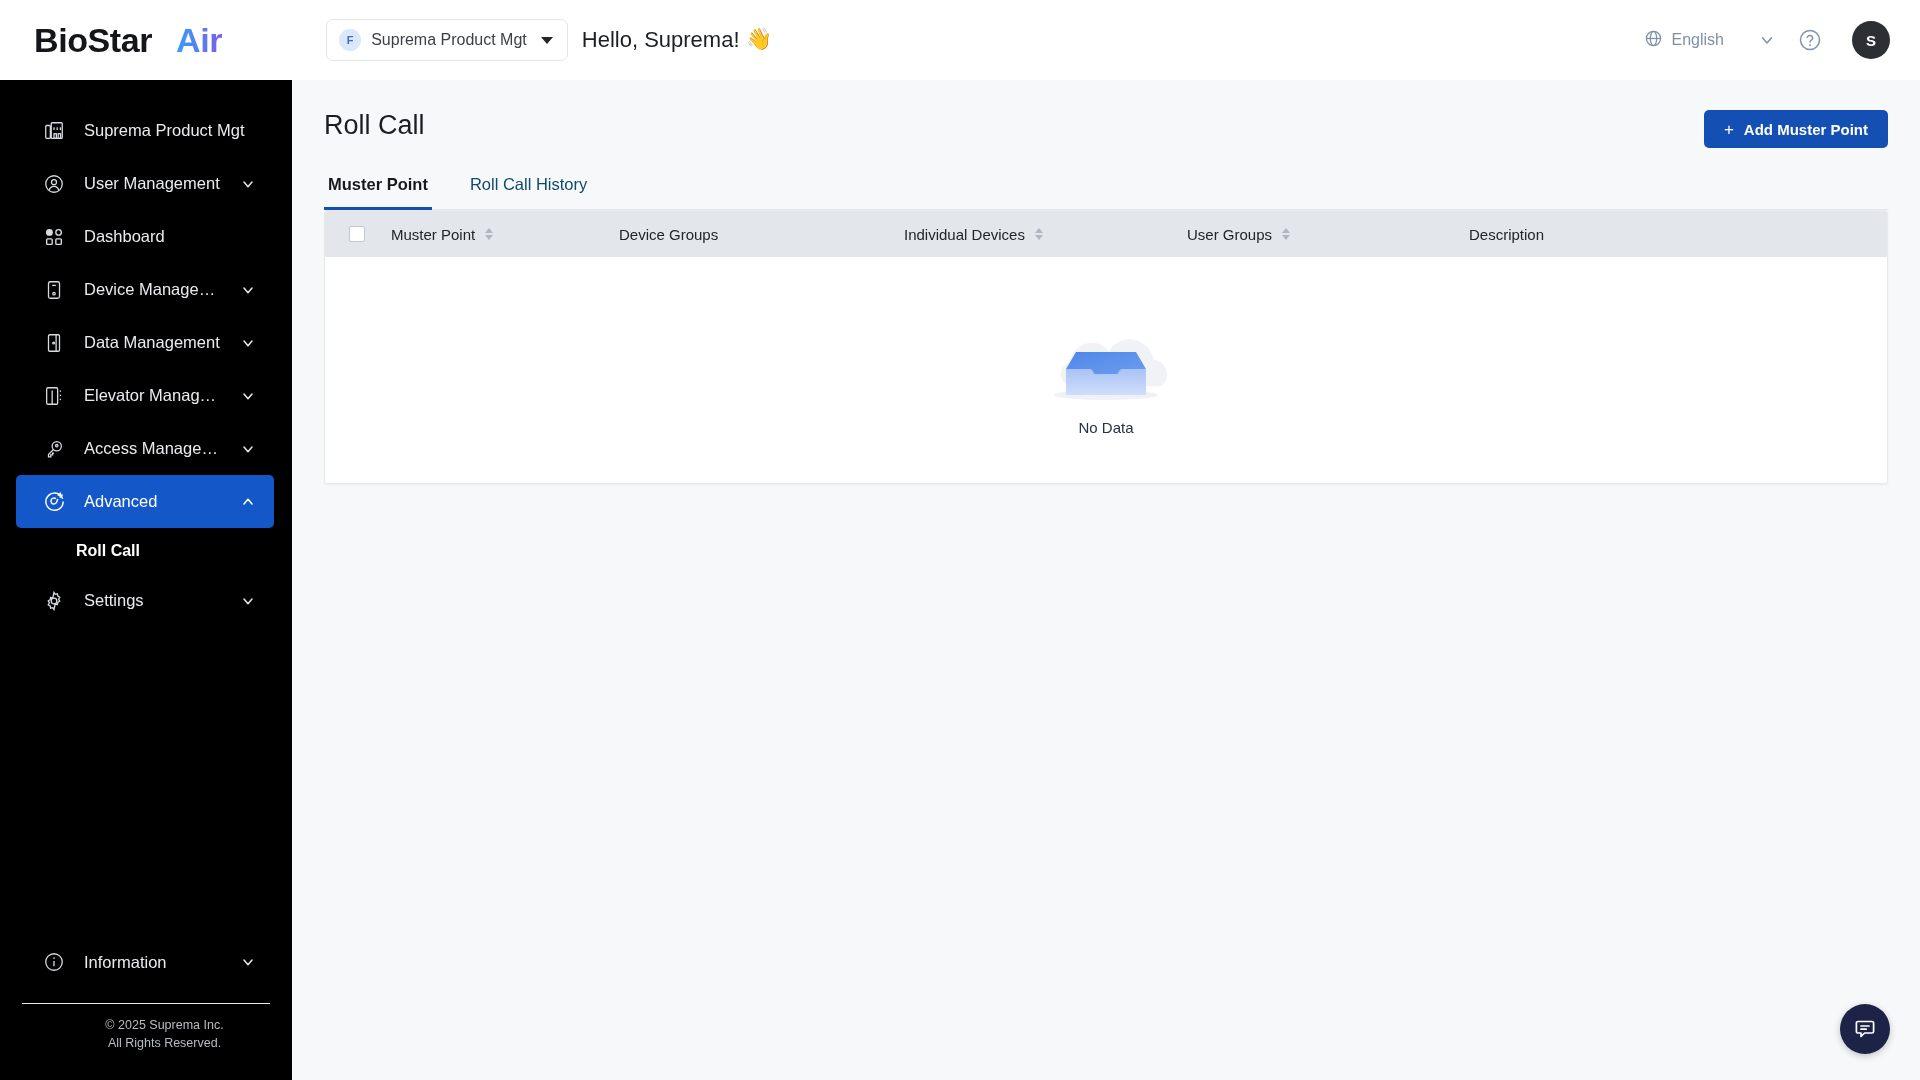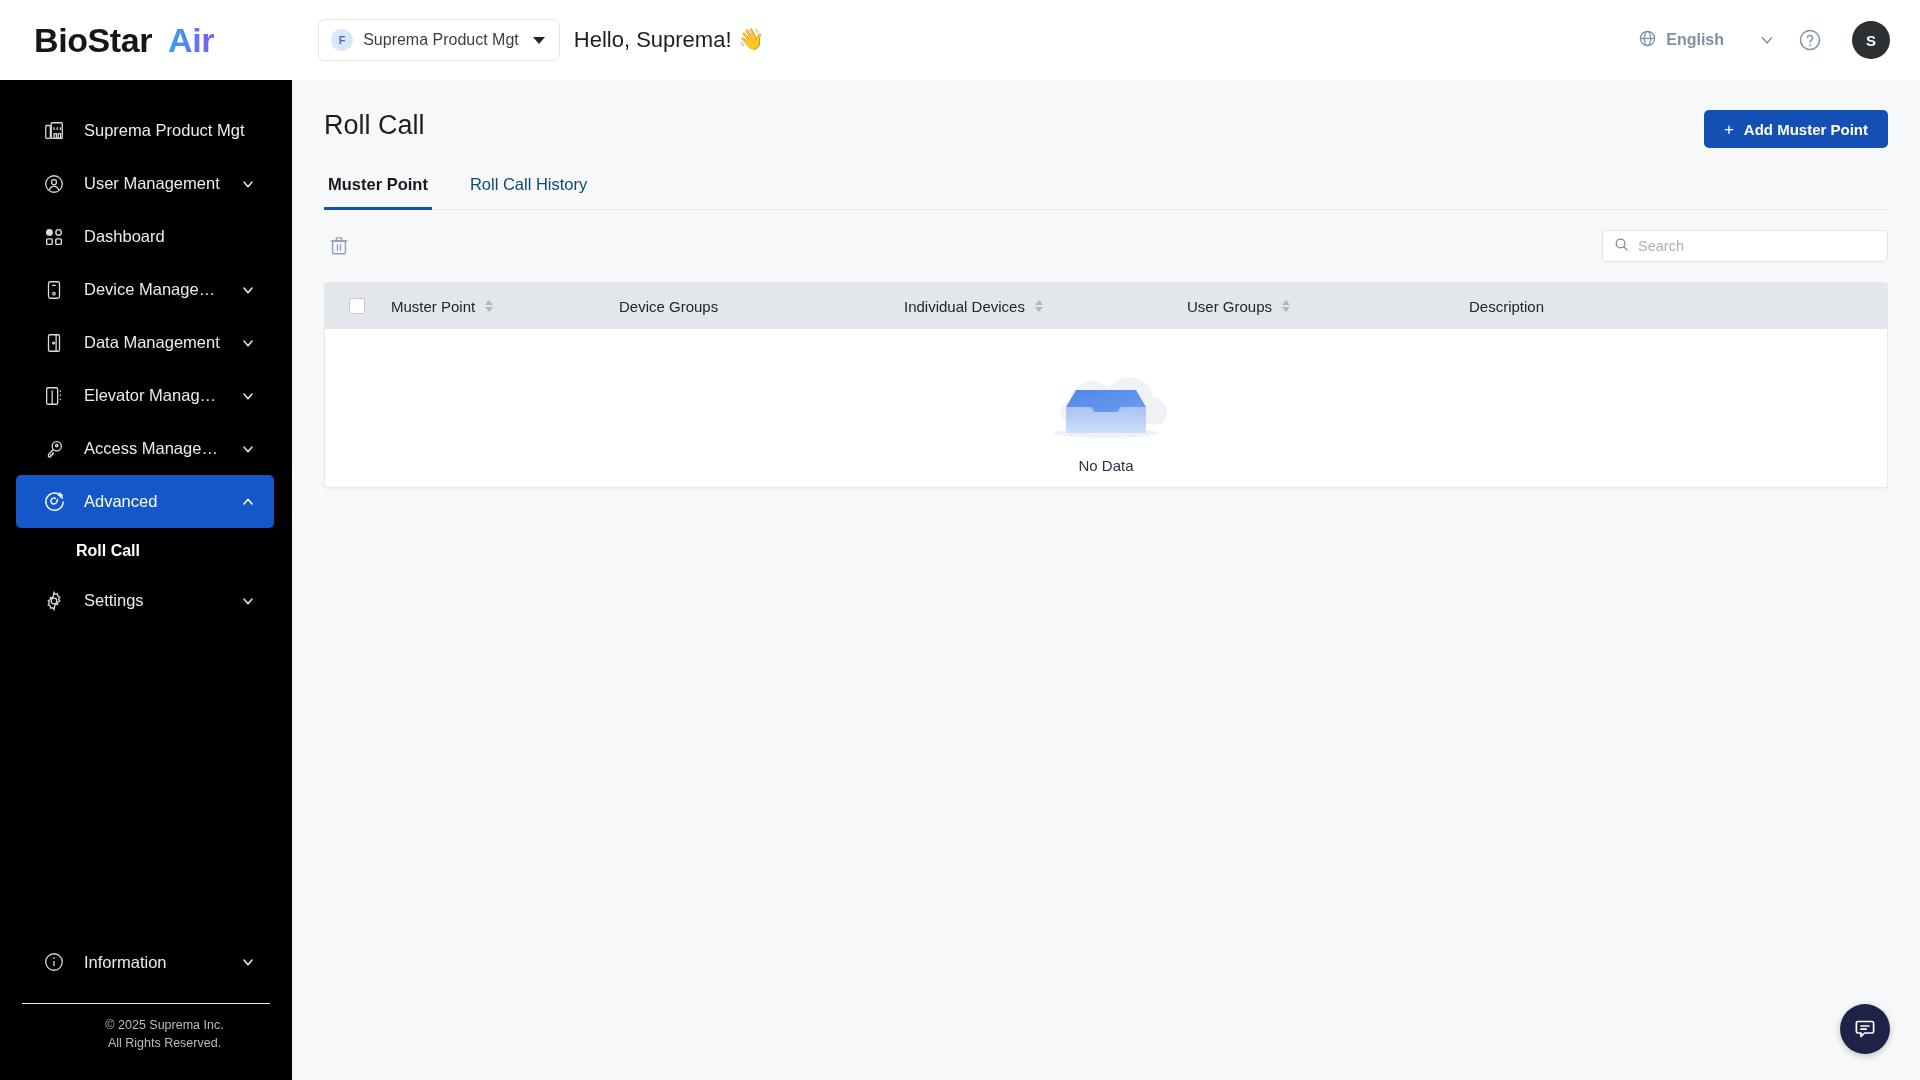--- a/index.html
+++ b/index.html
@@ -16,21 +16,21 @@
     width: 1920px; height: 80px;
     background: #ffffff;
     display: flex; align-items: center;
     z-index: 20;
   }
   .logo {
     margin-left: 34px;
     font-size: 34px; font-weight: 700;
     letter-spacing: -0.4px;
     white-space: nowrap;
-    display: flex; align-items: baseline; gap: 16px;
+    display: flex; align-items: baseline; gap: 24px;
   }
   .logo-bio { color: #15161a; }
   .logo-air {
     background: linear-gradient(90deg, #35a0f4 0%, #7c5cf0 100%);
     -webkit-background-clip: text; background-clip: text;
     -webkit-text-fill-color: transparent; color: #6a67ee;
   }
 
   .tenant-select {
     margin-left: 104px;
@@ -65,21 +65,21 @@
   }
   .wave { font-size: 21px; }
 
   .topbar-right {
     margin-left: auto; margin-right: 30px;
     display: flex; align-items: center; gap: 0;
   }
   .lang {
     display: flex; align-items: center; gap: 9px;
     color: #7f90a6; font-size: 16px;
-    cursor: pointer; padding: 6px 4px; font-weight: bold;
+    cursor: pointer; padding: 6px 4px;
   }
   .lang-caret {
     margin-left: 30px; margin-right: 22px;
     cursor: pointer; display: flex; align-items: center;
   }
   .help-icon { cursor: pointer; display: flex; align-items: center; margin-right: 30px; }
   .avatar {
     width: 38px; height: 38px; border-radius: 50%;
     background: #2c2f33; color: #fff;
     font-size: 15px; font-weight: 600;
@@ -213,21 +213,21 @@
   .sort-ico { display: flex; flex-direction: column; gap: 2px; cursor: pointer; }
   .sort-ico .up, .sort-ico .dn {
     width: 0; height: 0;
     border-left: 4px solid transparent;
     border-right: 4px solid transparent;
   }
   .sort-ico .up { border-bottom: 5px solid #b0b6c0; }
   .sort-ico .dn { border-top: 5px solid #b0b6c0; }
 
   .tbody-empty {
-    height: 158px;
+    height: 226px;
     display: flex; flex-direction: column;
     align-items: center; justify-content: center;
     position: relative;
   }
   .empty-art { position: relative; width: 200px; height: 110px; }
   .no-data { font-size: 15px; color: #2a3146; margin-top: 4px; }
 
   
   .chat-fab {
     position: absolute;
@@ -470,40 +470,20 @@
       <span class="btn-plus">+</span>
       <span>Add Muster Point</span>
     </button>
   </div>
 
   <div class="tabs">
     <div class="tab active">Muster Point</div>
     <div class="tab">Roll Call History</div>
   </div>
 
-  <div class="toolbar">
-    <div class="icon-btn">
-      <svg width="22" height="22" viewBox="0 0 24 24" fill="none" stroke="#8fa0bb" stroke-width="1.5" stroke-linecap="round" stroke-linejoin="round">
-        <rect x="5" y="6.5" width="14" height="14" rx="1.5"></rect>
-        <line x1="3.5" y1="6.5" x2="20.5" y2="6.5"></line>
-        <rect x="9" y="3.2" width="6" height="3.3" rx="0.8"></rect>
-        <line x1="10.3" y1="10.5" x2="10.3" y2="16.5"></line>
-          <line x1="13.7" y1="10.5" x2="13.7" y2="16.5"></line>
-      </svg>
-    </div>
-    <div class="search-wrap">
-      <span>
-        <svg width="15" height="15" viewBox="0 0 24 24" fill="none" stroke="#7e8896" stroke-width="2" stroke-linecap="round">
-            <circle cx="10.5" cy="10.5" r="7"></circle>
-            <line x1="16" y1="16" x2="21" y2="21"></line>
-          </svg>
-      </span>
-      <input type="text" value="" placeholder="Search" style="">
-    </div>
-  </div>
 
   <div class="table-card">
     <div class="thead">
       <div class="th-check">
         <span class="chk"></span>
       </div>
       <div class="th" style="width:228px">
         <span>Muster Point</span>
         <span class="sort-ico">
             <span class="up"></span>

